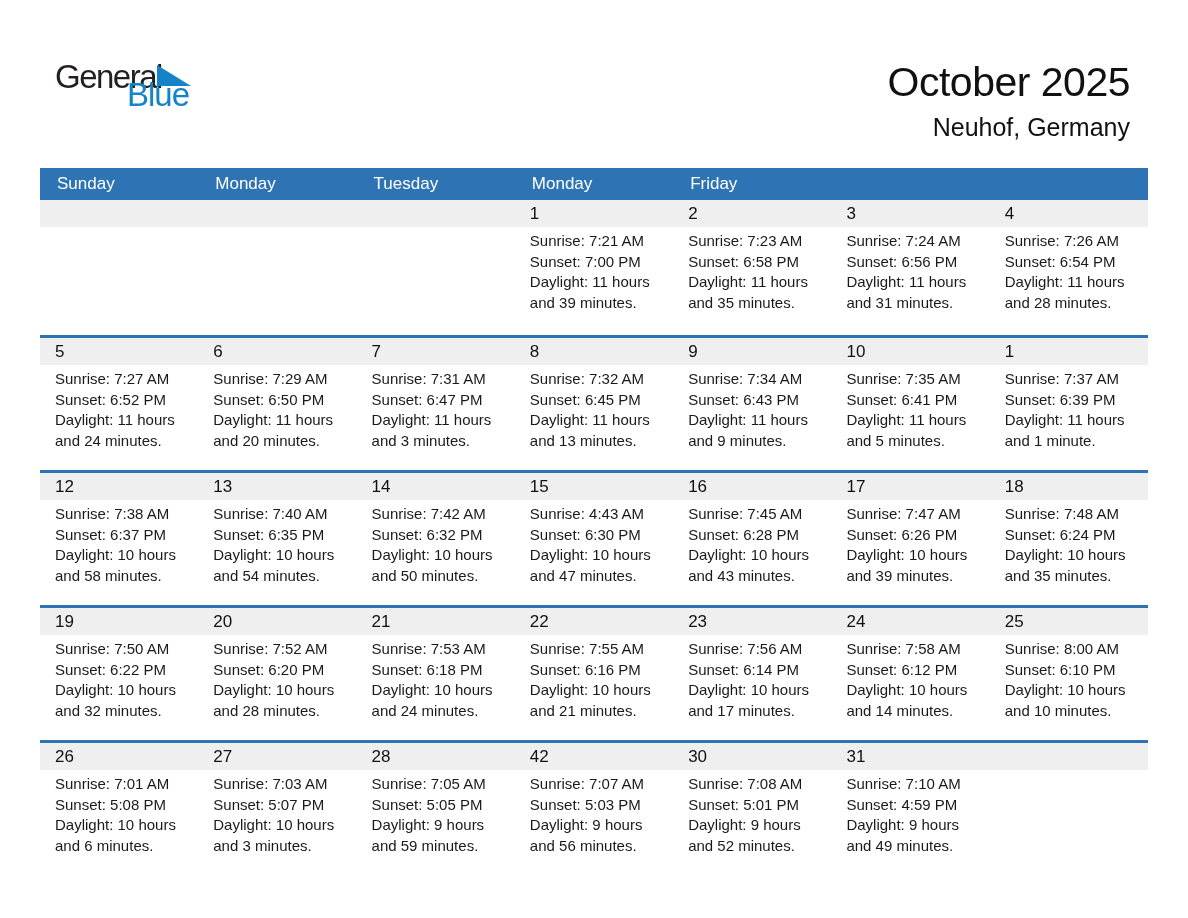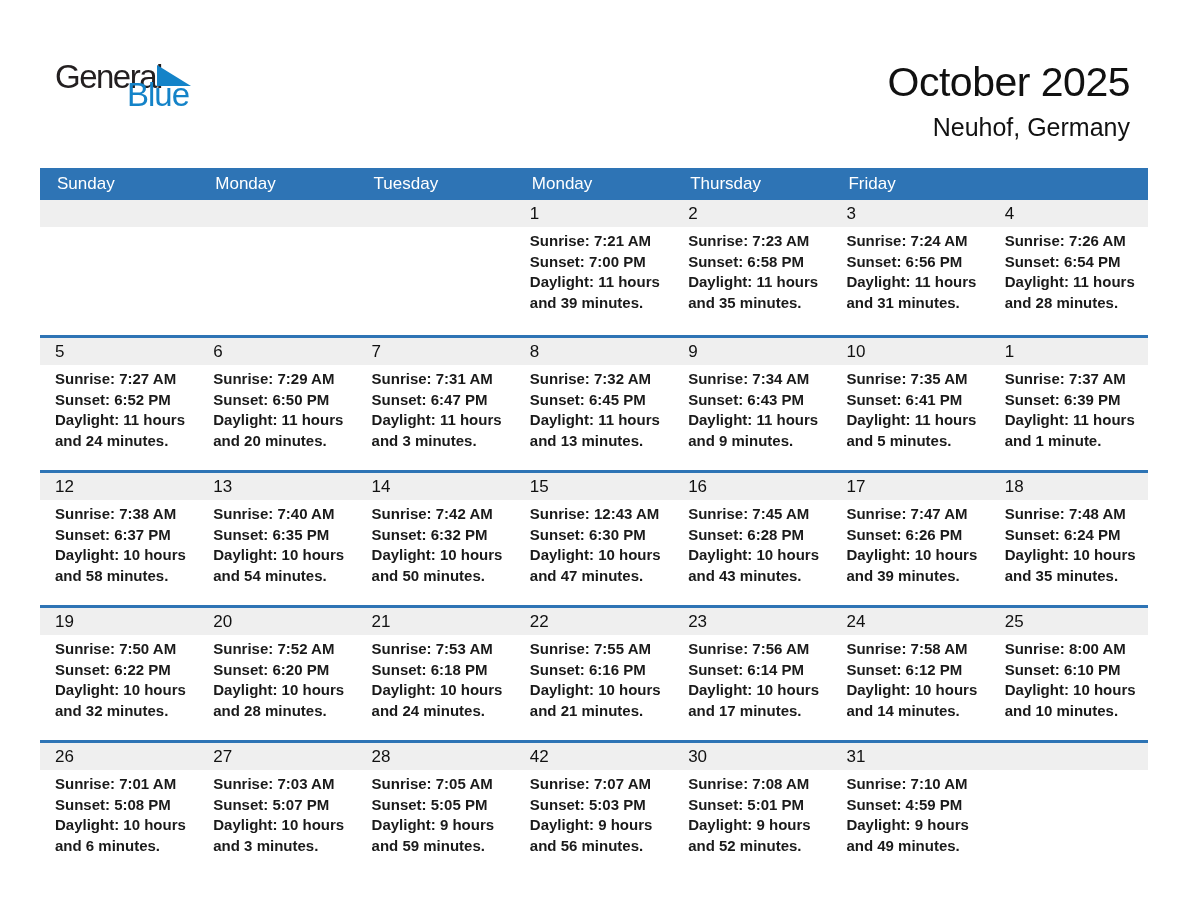--- a/index.html
+++ b/index.html
@@ -16,21 +16,21 @@
   .title-block{position:absolute;right:58px;top:60px;text-align:right;}
   .month-title{font-size:41px;line-height:1.1;color:#111111;letter-spacing:-0.5px;}
   .location-subtitle{font-size:25px;line-height:1.2;color:#111111;margin-top:7px;}
   .calendar{position:absolute;left:40px;top:153px;width:1108px;margin-top:15px;}
   .weekday-row{display:grid;grid-template-columns:repeat(7,1fr);background:var(--header-blue);height:32px;}
   .weekday-cell{color:#ffffff;font-size:17px;line-height:32px;padding-left:17px;overflow:hidden;white-space:nowrap;}
   .week-row{display:grid;grid-template-columns:repeat(7,1fr);height:135px;box-sizing:border-box;}
   .week-row + .week-row{border-top:3px solid var(--divider-blue);}
   .day-cell{overflow:hidden;}
   .day-num{height:27px;box-sizing:border-box;background:var(--band-gray);font-size:17px;color:#111111;padding:4px 0 0 15px;}
-  .day-body{padding:4px 8px 0 15px;font-weight:bold;}
+  .day-body{padding:4px 8px 0 15px;}
   .day-line{font-size:15px;line-height:20.5px;color:var(--text-dark);white-space:nowrap;}
 </style>
 </head>
 <body style="--header-blue: #2E74B5; --divider-blue: #2E74B5; --band-gray: #EFEFEF; --logo-blue: #1483C8; --logo-black: #231F20; --text-dark: #1A1A1A;">
 
 <div class="logo">
   <span class="logo-general">General</span>
   <svg class="logo-triangle" width="34" height="21" viewBox="0 0 34 21">
     <polygon points="0,0 34,21 0,21" fill="#1483C8"></polygon>
   </svg>
@@ -41,21 +41,20 @@
   <div class="month-title">October 2025</div>
   <div class="location-subtitle">Neuhof, Germany</div>
 </div>
 
 <div class="calendar">
   <div class="weekday-row" id="weekday-row">
       <div class="weekday-cell">Sunday</div>
       <div class="weekday-cell">Monday</div>
       <div class="weekday-cell">Tuesday</div>
       <div class="weekday-cell">Monday</div>
-      <div class="weekday-cell">Thursday</div>
       <div class="weekday-cell">Friday</div>
     </div>
   <div id="weeks">
       <div class="week-row">
         <div class="day-cell">
           <div class="day-num"></div>
           <div class="day-body"></div>
         </div>
         <div class="day-cell">
           <div class="day-num"></div>
@@ -191,21 +190,21 @@
           <div class="day-body">
             <div class="day-line">Sunrise: 7:42 AM</div>
             <div class="day-line">Sunset: 6:32 PM</div>
             <div class="day-line">Daylight: 10 hours</div>
             <div class="day-line">and 50 minutes.</div>
           </div>
         </div>
         <div class="day-cell">
           <div class="day-num">15</div>
           <div class="day-body">
-            <div class="day-line">Sunrise: 12:43 AM</div>
+            <div class="day-line">Sunrise: 4:43 AM</div>
             <div class="day-line">Sunset: 6:30 PM</div>
             <div class="day-line">Daylight: 10 hours</div>
             <div class="day-line">and 47 minutes.</div>
           </div>
         </div>
         <div class="day-cell">
           <div class="day-num">16</div>
           <div class="day-body">
             <div class="day-line">Sunrise: 7:45 AM</div>
             <div class="day-line">Sunset: 6:28 PM</div>

